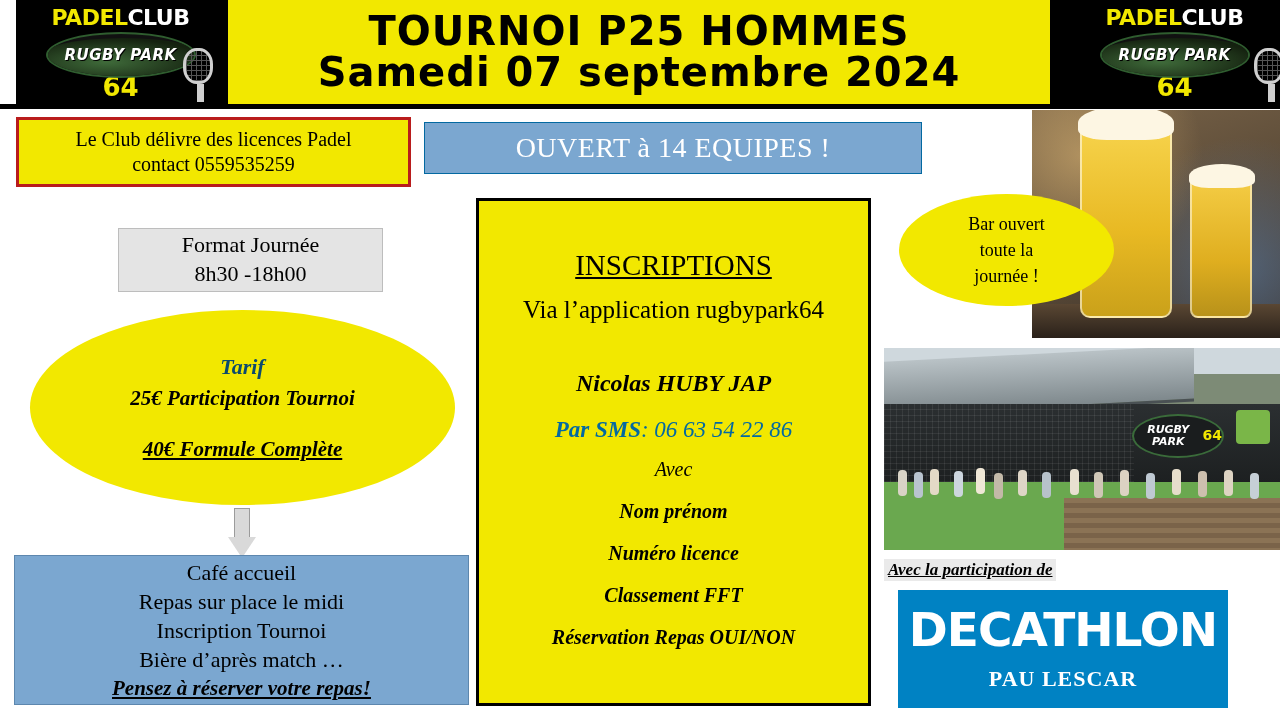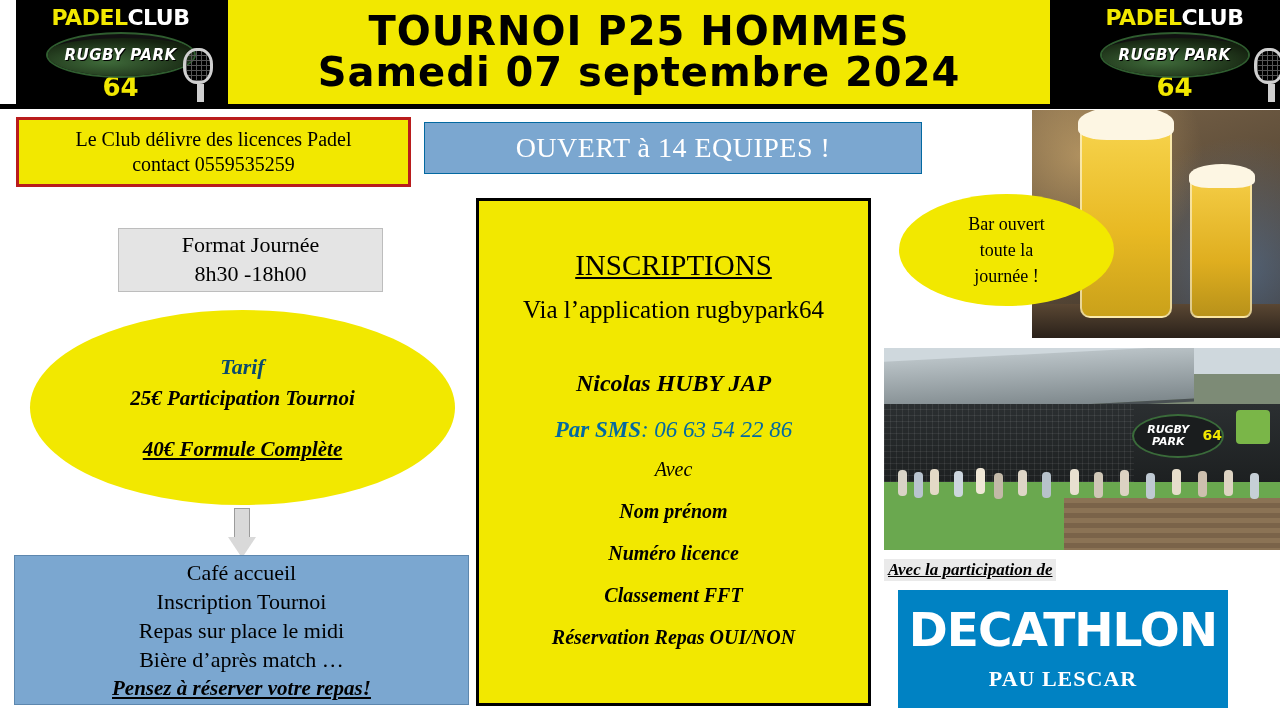--- a/index.html
+++ b/index.html
@@ -345,22 +345,22 @@
     <div class="t3">40€ Formule Complète</div>
   </div>
 
   <div class="arrow">
     <div class="stem"></div>
       <div class="head"></div>
   </div>
 
   <div class="blue-box">
     <div>Café accueil</div>
+    <div>Repas sur place le midi</div>
     <div>Inscription Tournoi</div>
-    <div>Repas sur place le midi</div>
     <div>Bière d’après match …</div>
     <div class="last">Pensez à réserver votre repas!</div>
   </div>
 
   <div class="inscriptions-box">
     <div class="ins-title">INSCRIPTIONS</div>
     <div class="ins-sub">Via l’application rugbypark64</div>
     <div class="ins-name">Nicolas HUBY JAP</div>
     <div class="ins-sms">
       <b>Par SMS</b><span>: </span><span>06 63 54 22 86</span>

